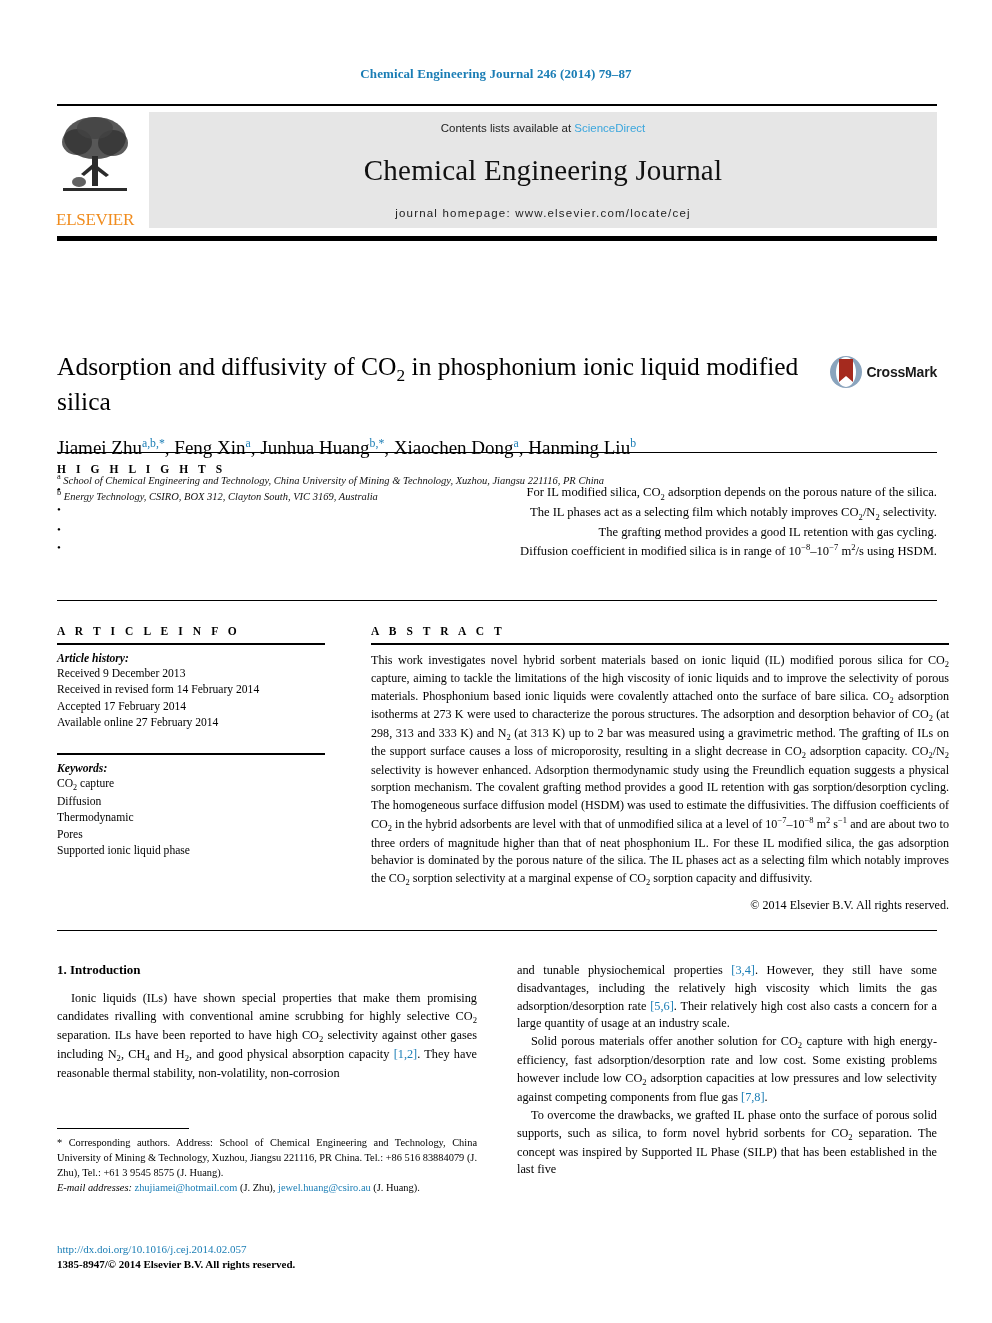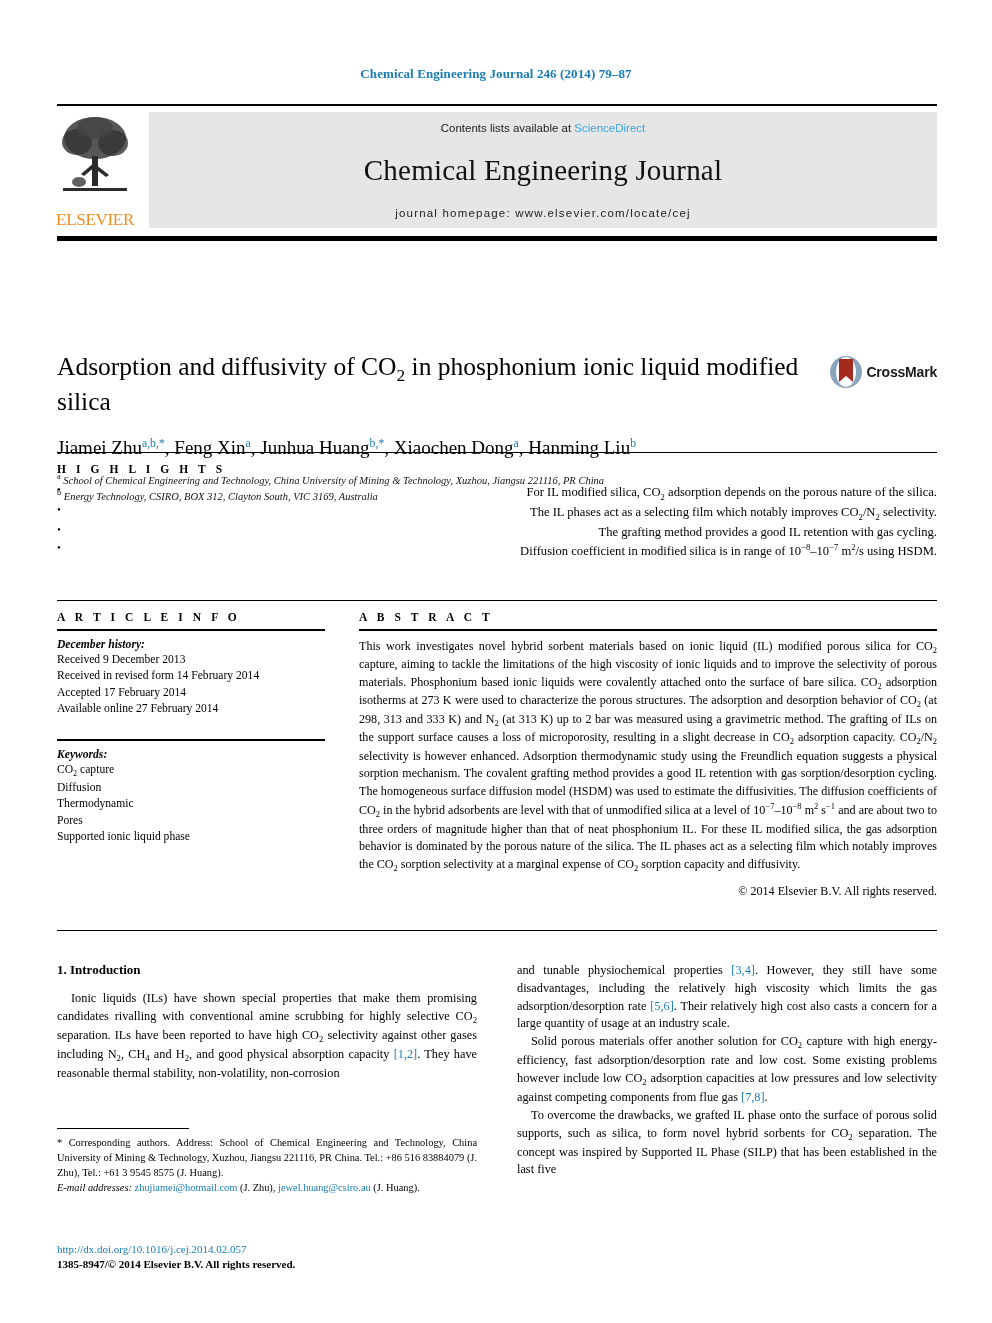--- a/index.html
+++ b/index.html
@@ -359,26 +359,26 @@
     <ul class="hl-list">
       <li>For IL modified silica, CO<sub>2</sub> adsorption depends on the porous nature of the silica.</li>
       <li>The IL phases act as a selecting film which notably improves CO<sub>2</sub>/N<sub>2</sub> selectivity.</li>
       <li>The grafting method provides a good IL retention with gas cycling.</li>
       <li>Diffusion coefficient in modified silica is in range of 10<sup>−8</sup>–10<sup>−7</sup> m<sup>2</sup>/s using HSDM.</li>
     </ul>
   </div>
 
   <div class="info-abstract">
     <div class="hr-thin"></div>
-    <div class="ia-head" style="margin-top:10px;">
+    <div class="ia-head" style="margin-top:24px;gap:12px;">
 
       <div class="ia-left">
         <div class="sec-label">A R T I C L E   I N F O</div>
         <div class="ia-rule-left"></div>
-        <div class="meta-title">December history:</div>
+        <div class="meta-title">Article history:</div>
         <div class="meta-line">Received 9 December 2013</div>
         <div class="meta-line">Received in revised form 14 February 2014</div>
         <div class="meta-line">Accepted 17 February 2014</div>
         <div class="meta-line">Available online 27 February 2014</div>
 
         <div class="kw-block">
           <div class="kw-rule"></div>
           <div class="meta-title">Keywords:</div>
           <div class="meta-line">CO<sub>2</sub> capture</div>
           <div class="meta-line">Diffusion</div>

